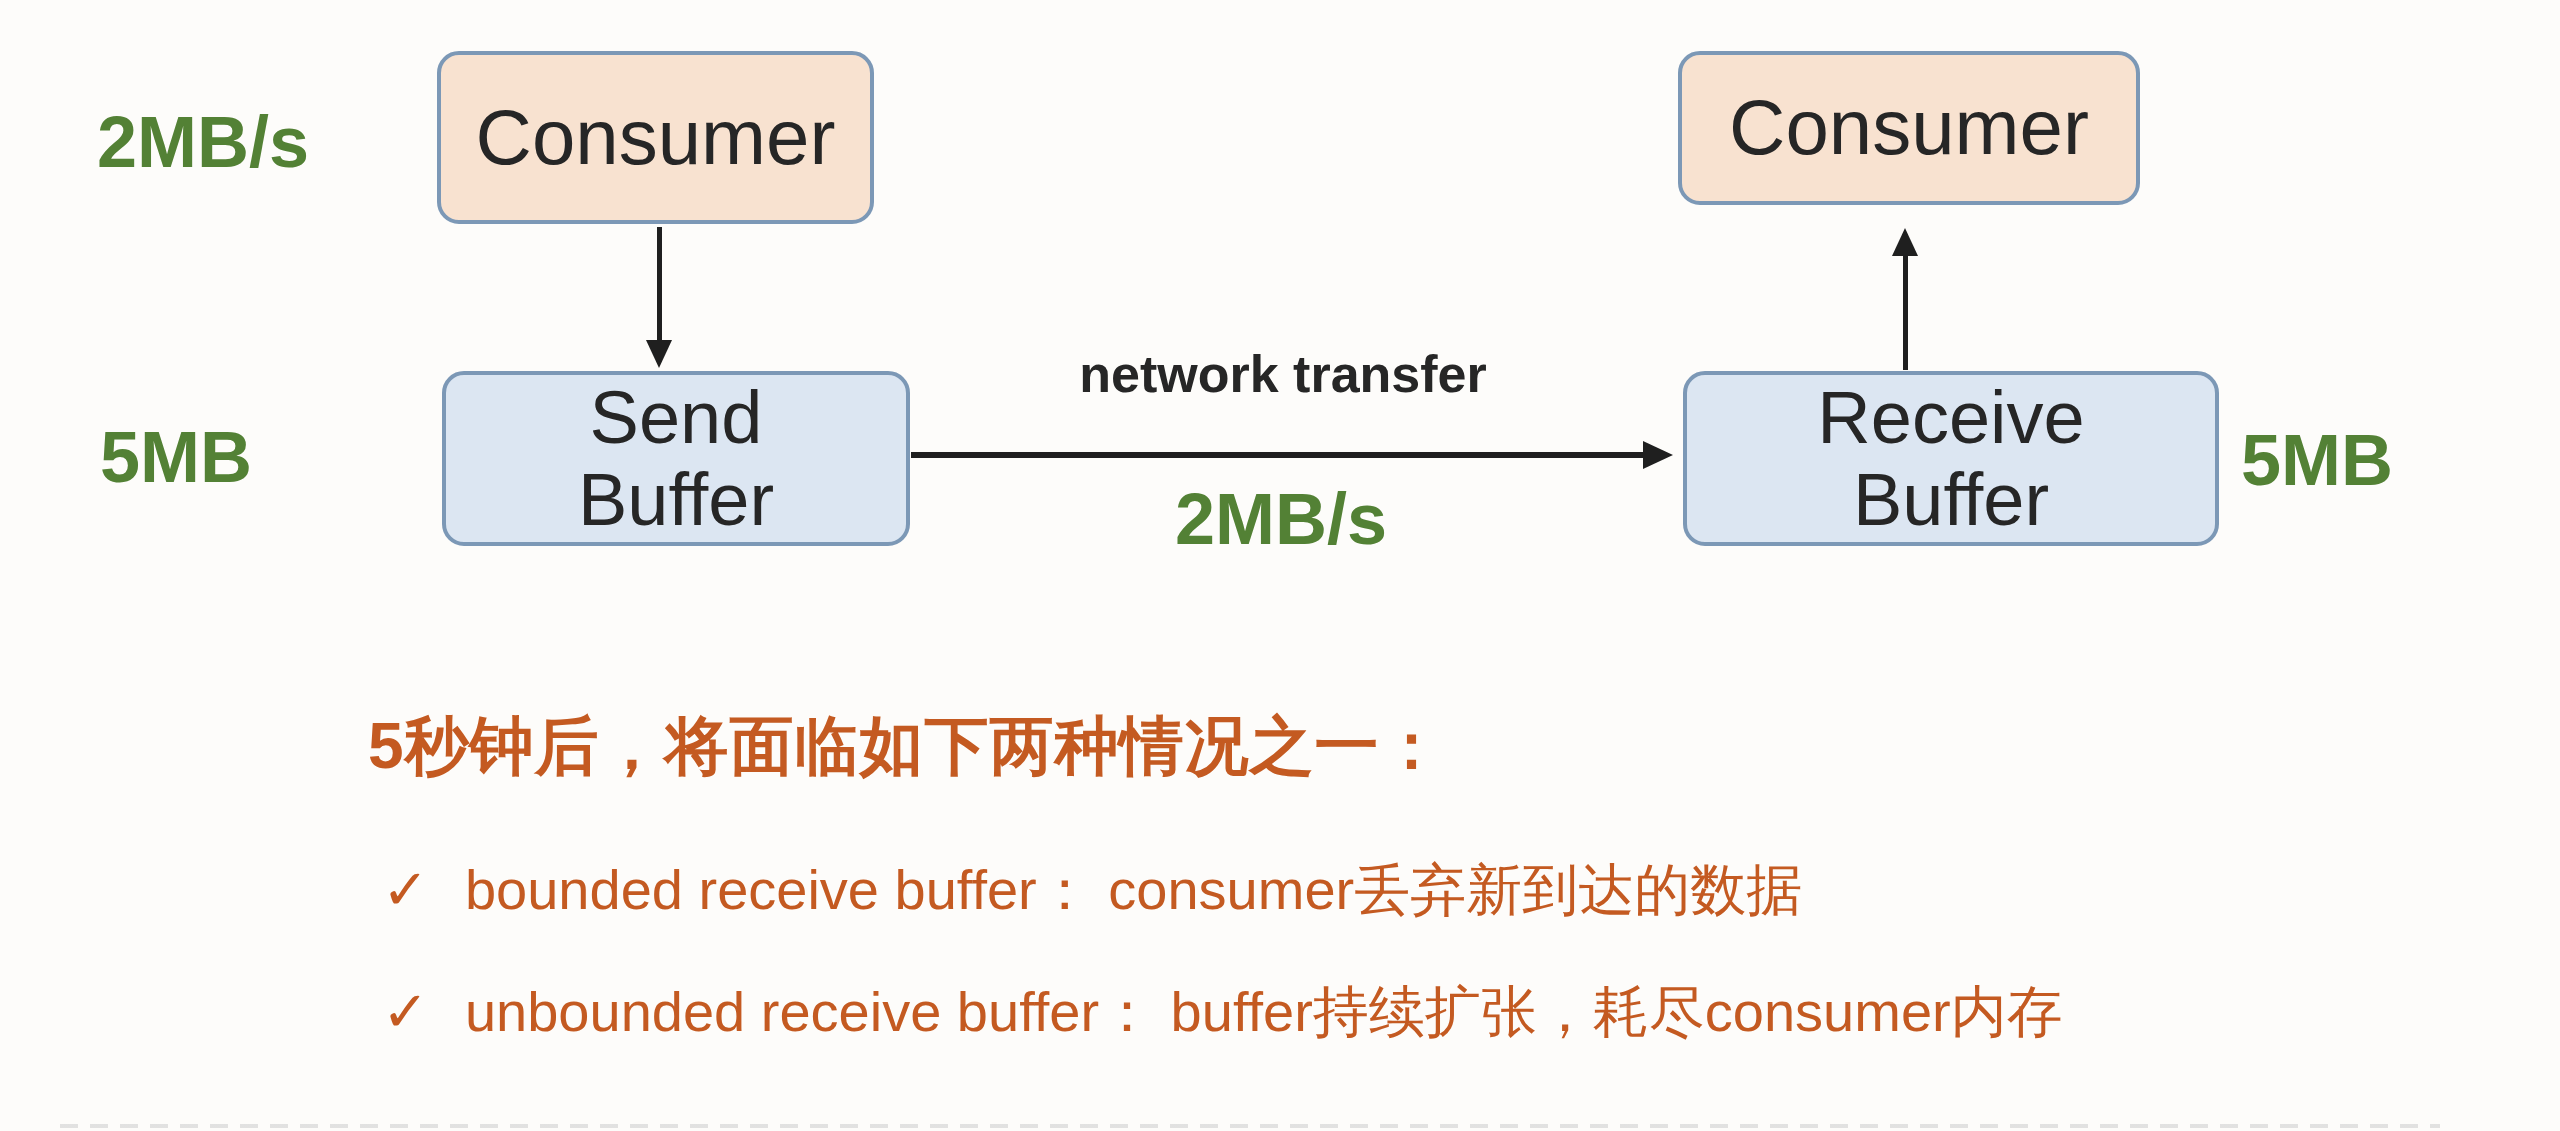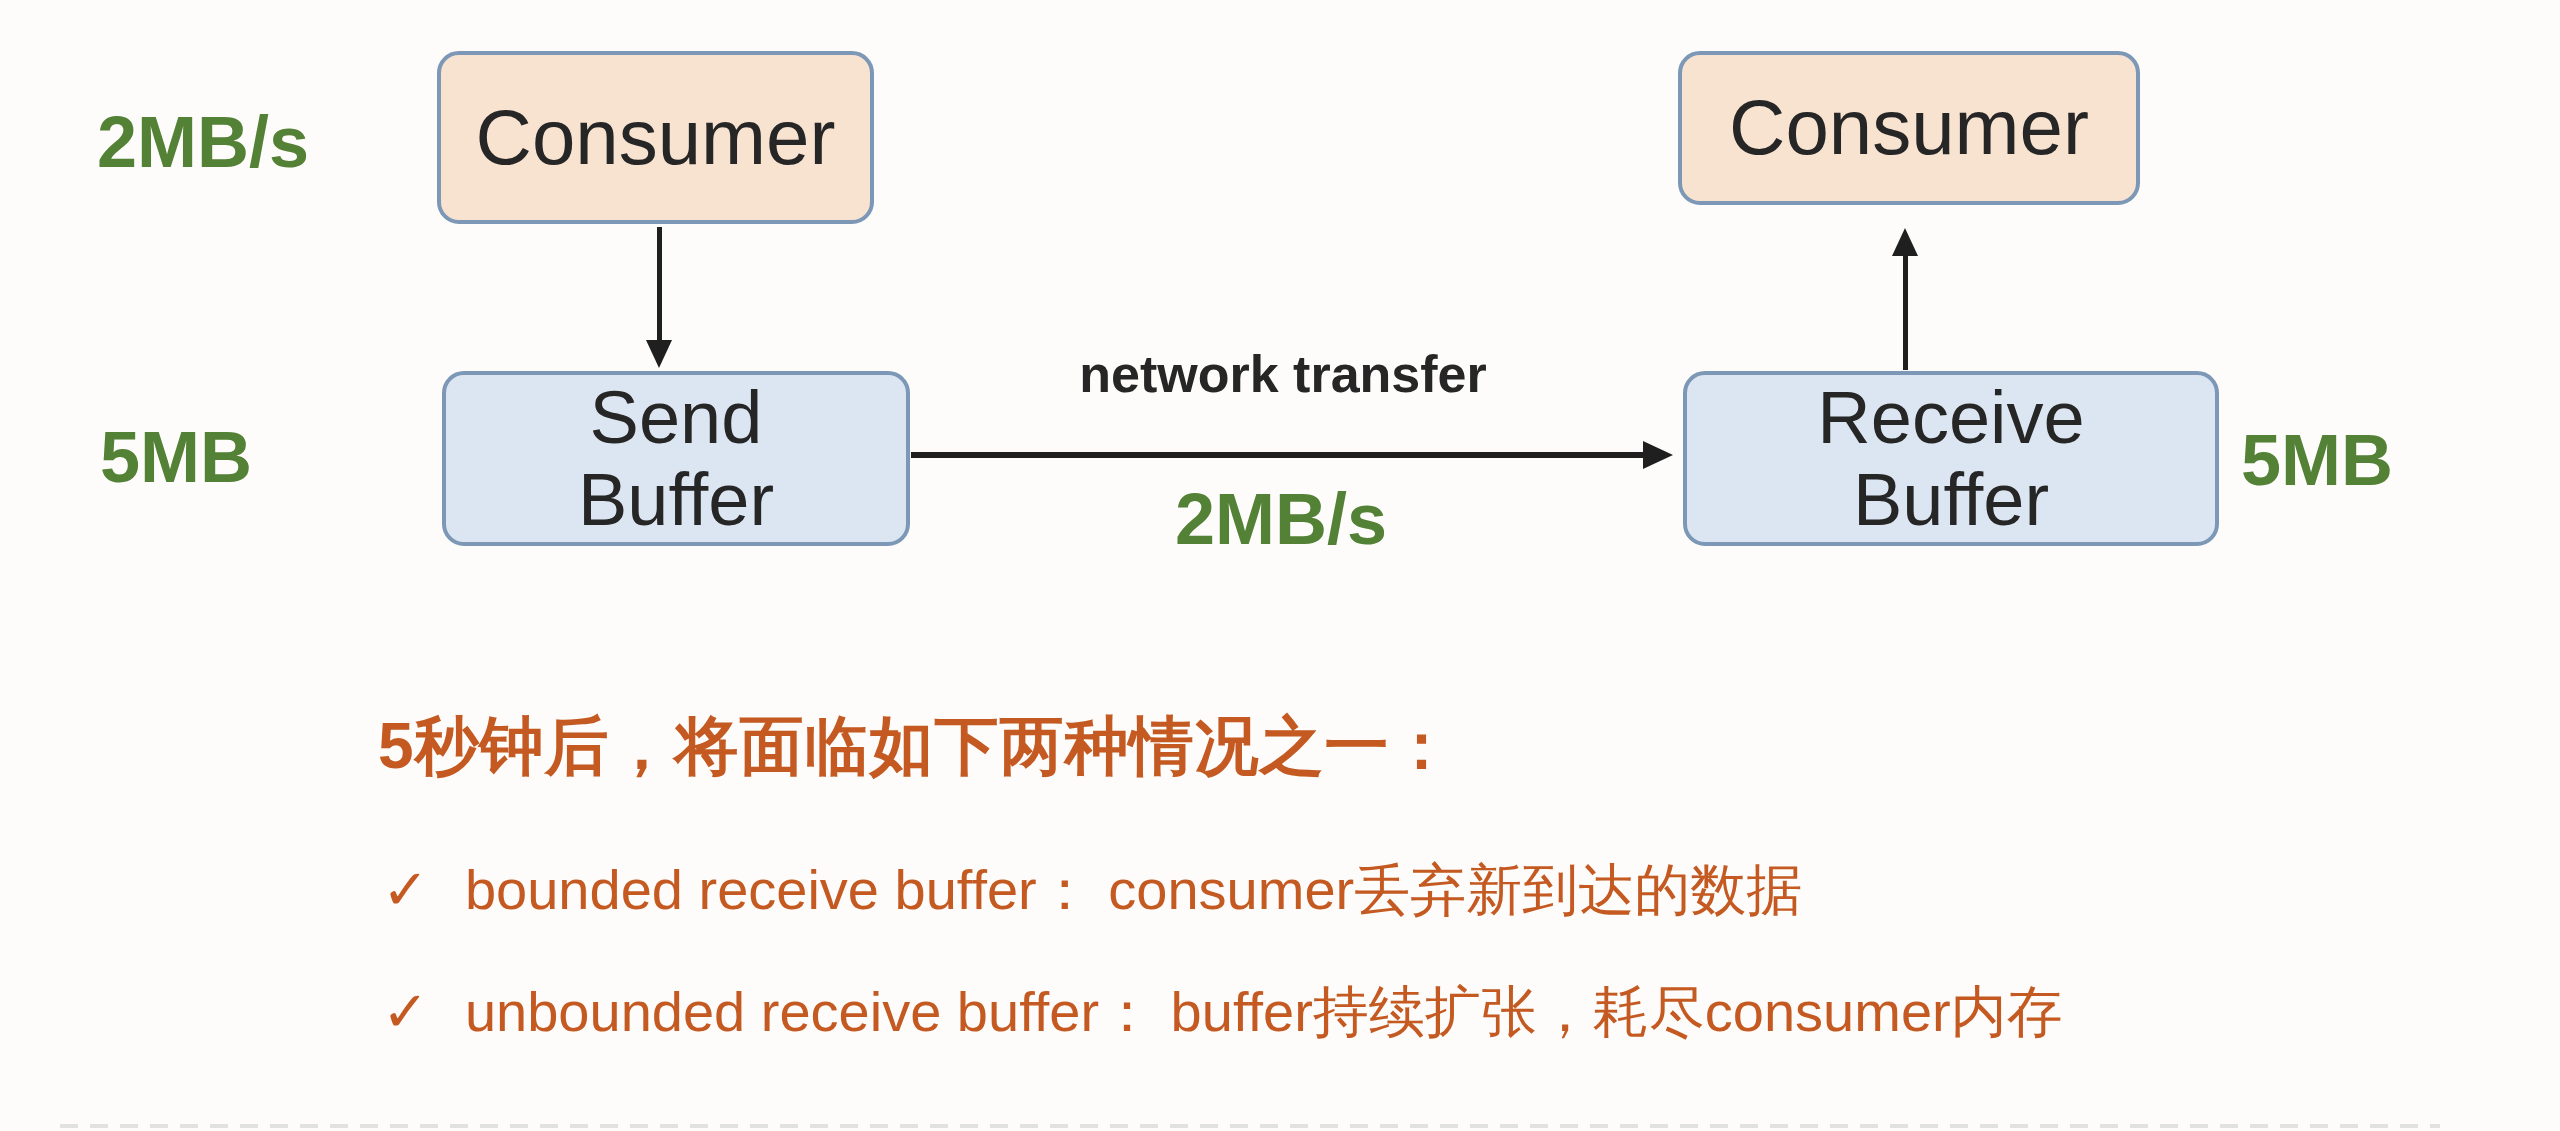--- a/index.html
+++ b/index.html
@@ -62,21 +62,21 @@
   
   .aline{position:absolute;background:var(--arrow);}
   .ahead{position:absolute;width:0;height:0;}
   .ahead.down{border-left:13px solid transparent;border-right:13px solid transparent;border-top:28px solid var(--arrow);}
   .ahead.up{border-left:13px solid transparent;border-right:13px solid transparent;border-bottom:28px solid var(--arrow);}
   .ahead.right{border-top:14px solid transparent;border-bottom:14px solid transparent;border-left:30px solid var(--arrow);}
 
   
   .notes-title{
     position:absolute;
-    left:378px;top:703px;
+    left:368px;top:703px;
     color:var(--orange);
     font-size:64px;
     font-weight:700;
     letter-spacing:1px;
     white-space:nowrap;
   }
   .bullet{
     position:absolute;
     left:382px;
     display:flex;

